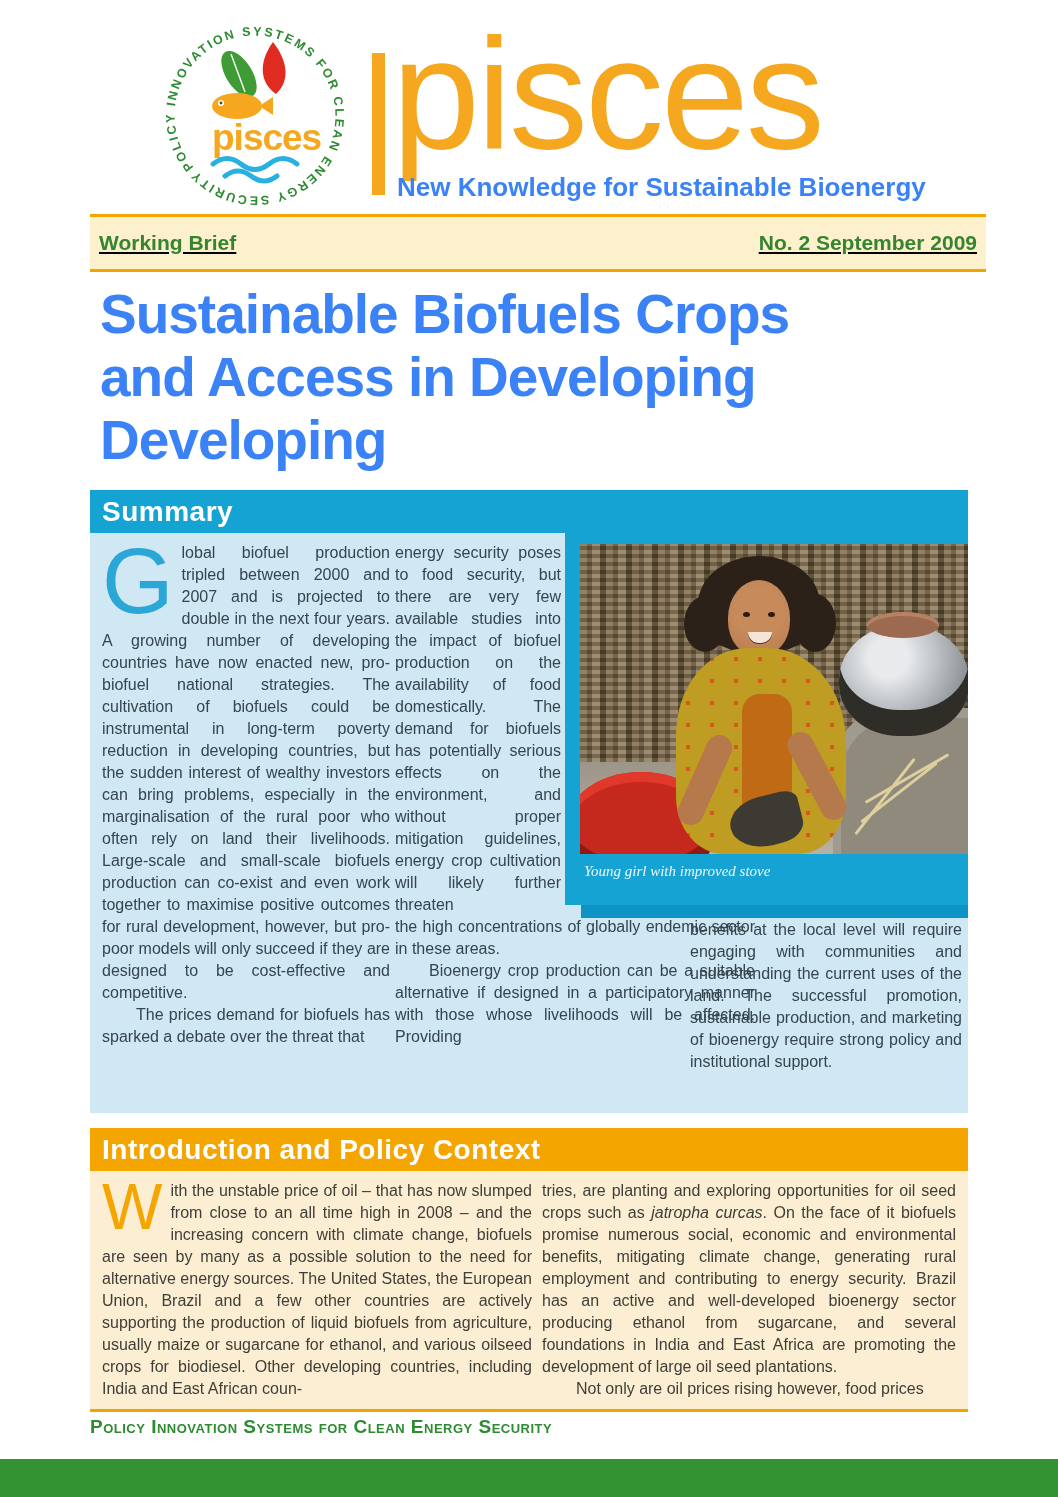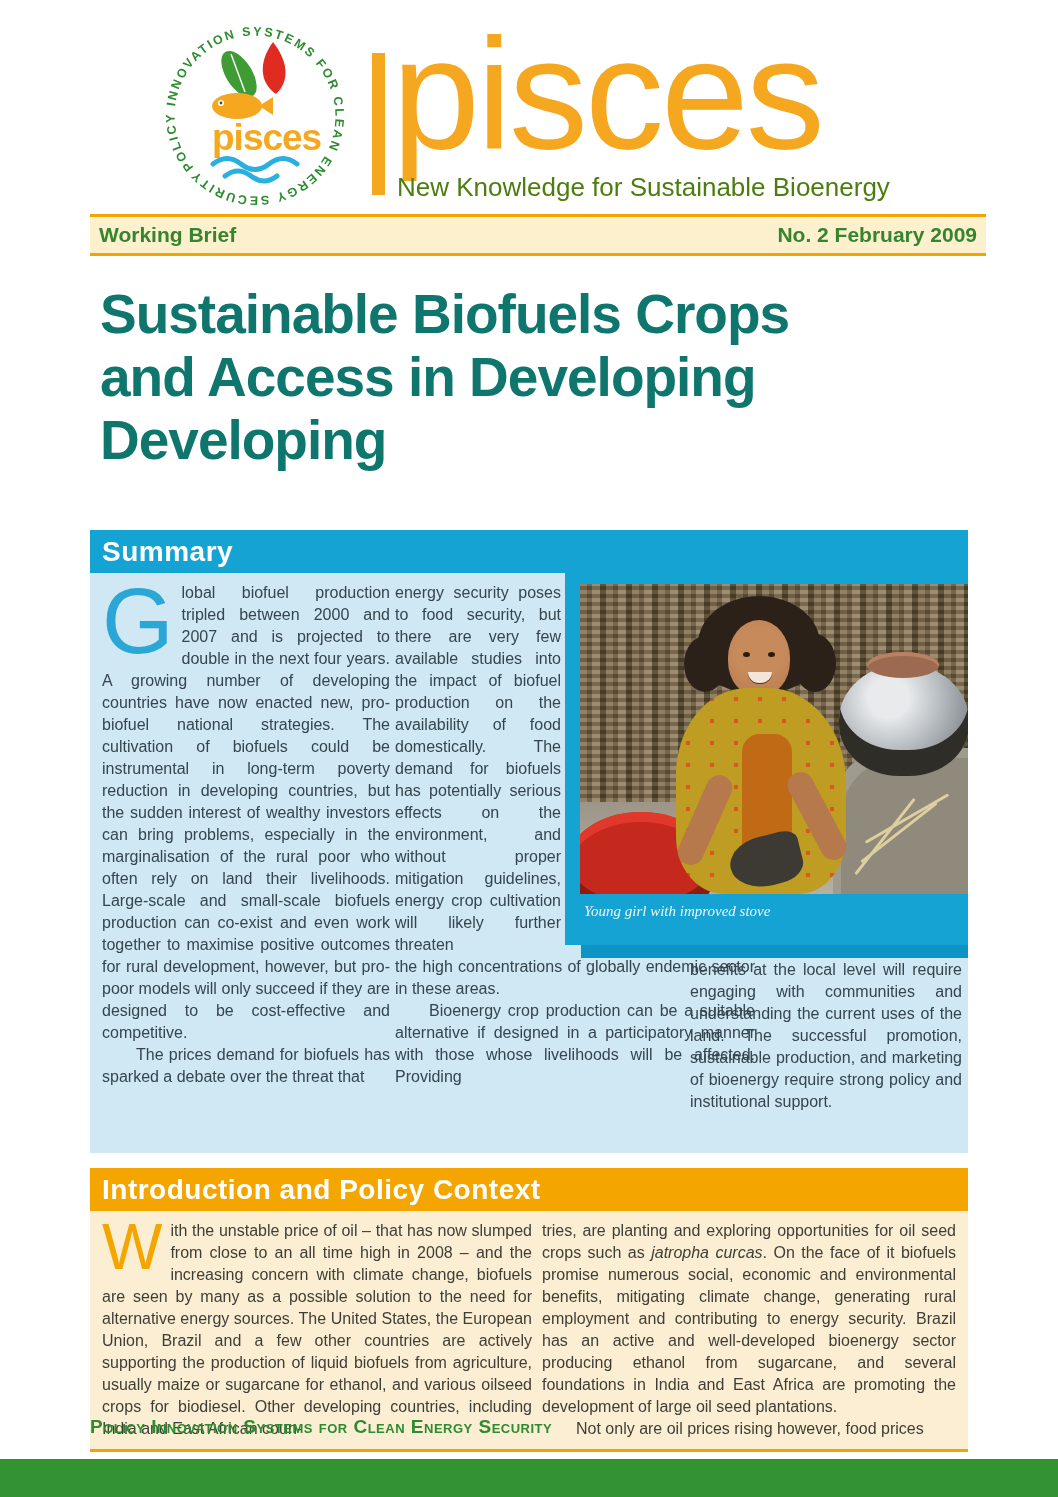--- a/index.html
+++ b/index.html
@@ -6,32 +6,32 @@
   #page {
     position:relative; width:1058px; height:1497px; margin:0 auto;
     background:#ffffff; overflow:hidden;
     font-family:"Liberation Sans", sans-serif;
   }
   
   .logo-svg { position:absolute; left:155px; top:14px; width:204px; height:204px; }
   .wordmark-bar { position:absolute; left:372px; top:53px; width:13px; height:142px; background:#f5a81f; }
   .wordmark { position:absolute; left:392px; top:18px; font-size:158px; line-height:150px;
               color:#f5a81f; letter-spacing:-3px; font-weight:400; }
-  .tagline { position:absolute; left:397px; top:172px; font-size:26px; font-weight:normal; color:#4d7c0f; }
+  .tagline { position:absolute; left:397px; top:172px; font-size:26px; font-weight:bold; color:#3b82f6; }
   
   .brief-bar { position:absolute; left:90px; top:214px; width:878px; height:28px;
                background:#fdf0cc; border-top:3px solid #f0a500; border-bottom:3px solid #f0a500;
-               display:flex; justify-content:space-between; align-items:center; padding:4px 9px;
-               box-sizing:content-box; }
+               display:flex; justify-content:space-between; align-items:center; padding:12px 9px;
+               box-sizing:content-box;text-decoration:underline; }
   .brief-bar span { font-size:21px; font-weight:bold; color:#35842f; }
   
   .main-title { position:absolute; left:100px; top:283px; width:830px;
-                font-size:55px; font-weight:bold; color:#0f766e; line-height:63px; letter-spacing:-1px; }
-  
-  .panel { position:absolute; left:90px; width:878px;margin-top:40px; }
+                font-size:55px; font-weight:bold; color:#3b82f6; line-height:63px; letter-spacing:-1px; }
+  
+  .panel { position:absolute; left:90px; width:878px; }
   .panel-header { height:43px; display:flex; align-items:center; padding-left:12px;
                   color:#ffffff; font-size:28px; font-weight:bold; letter-spacing:0.5px; }
   .summary-panel { top:490px; height:623px; background:#cfe8f3; overflow:hidden; }
   .summary-panel .panel-header { background:#15a3d4; }
   .intro-panel { top:1128px; height:281px; background:#fceed2;
                  border-bottom:3px solid #f0a500; overflow:hidden; }
   .intro-panel .panel-header { background:#f5a500; }
   
   .coltext { position:absolute; text-align:justify; font-size:16px; line-height:22px; }
   .summary-panel .coltext { color:#35454e; }
@@ -134,21 +134,21 @@
       <path d="M70,162 q 13,-10 26,0 t 26,0"></path>
     </g>
   </svg>
 
   <div class="wordmark-bar"></div>
   <div class="wordmark">pisces</div>
   <div class="tagline">New Knowledge for Sustainable Bioenergy</div>
 
   <div class="brief-bar">
     <span>Working Brief</span>
-    <span>No. 2 February 2009</span>
+    <span>No. 2 September 2009</span>
   </div>
 
   <div class="main-title">
     <div>Sustainable Biofuels Crops</div>
     <div>and Access in Developing</div>
     <div>Developing</div>
   </div>
 
   <div class="panel summary-panel">
     <div class="panel-header">Summary</div>

